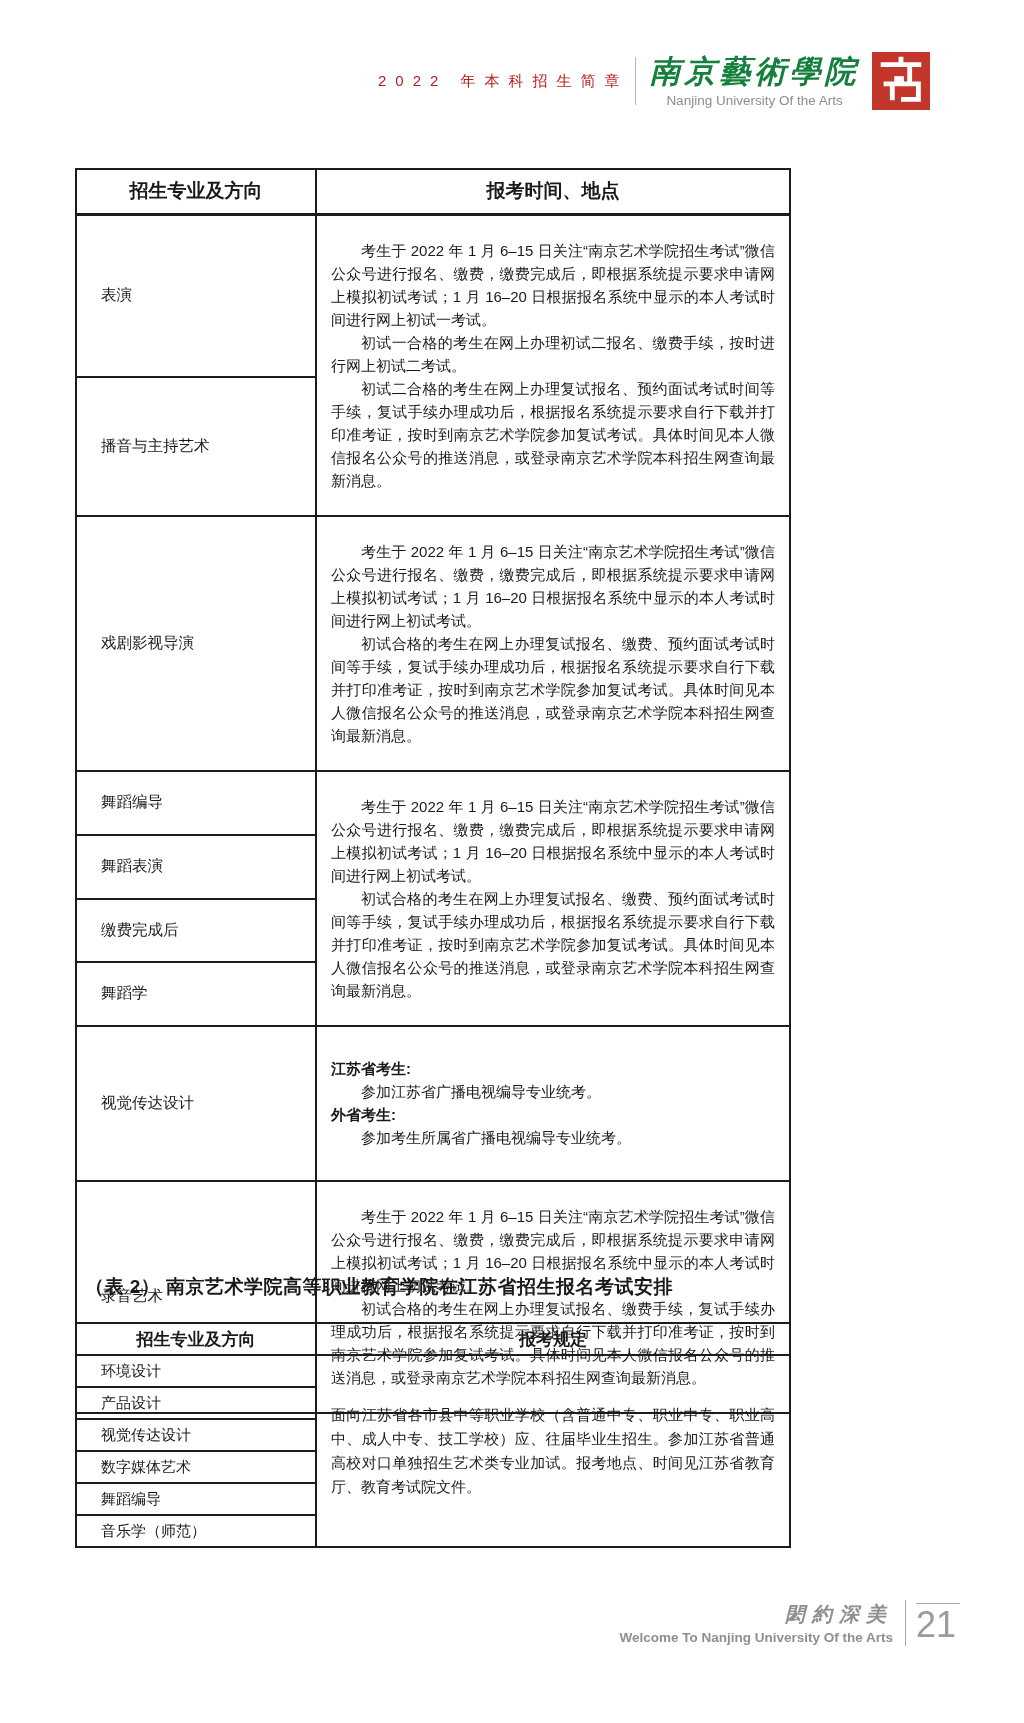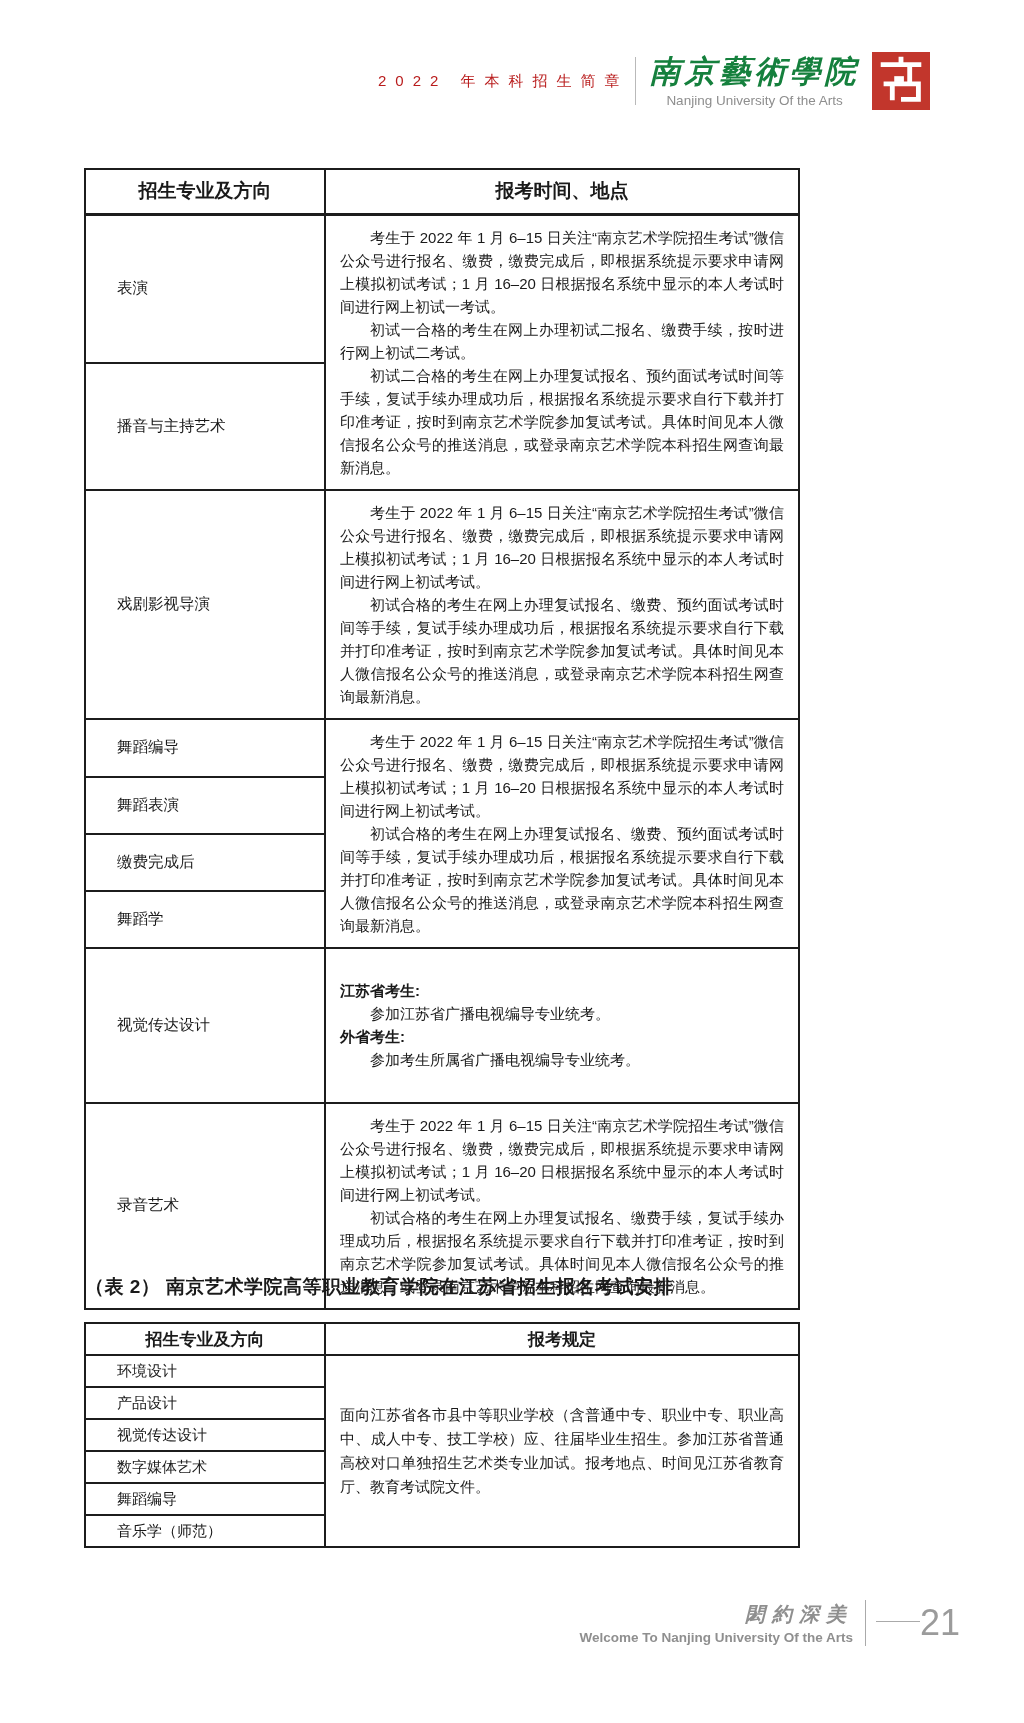--- a/index.html
+++ b/index.html
@@ -12,51 +12,51 @@
   .doc-title { font-size: 15px; letter-spacing: 9px; color: #b91c1c; white-space: nowrap; }
   .header-divider { width: 1px; height: 48px; background: #b9b9b9; margin: 0 14px 0 6px; }
   .logo-block { display: flex; flex-direction: column; align-items: center; line-height: 1.15; }
   .logo-cn { font-family: "DejaVu Serif", serif; font-weight: bold; font-style: italic;
              font-size: 31px; color: #15803d; letter-spacing: 4px; white-space: nowrap; }
   .logo-en { font-size: 13.5px; color: #8e8e8e; margin-top: 3px; white-space: nowrap; }
   .seal { width: 58px; height: 58px; margin-left: 12px; flex: 0 0 auto; }
 
   
   table { border-collapse: collapse; table-layout: fixed; }
-  .tbl { position: absolute; left: 84px; width: 716px; }
+  .tbl { position: absolute; left: 75px; width: 716px; }
   .tbl th, .tbl td { border: 2px solid #1c1c1c; }
   .tbl th { font-weight: 600; }
   #table1 { top: 168px; }
   #table1 th { font-size: 19px; height: 45px; border-bottom-width: 3px; }
   #table2 { top: 1322px; }
   #table2 th { font-size: 17px; height: 32px; }
   .col-major { width: 240px; }
-  .major-cell { font-size: 15.5px; padding-left: 31px; vertical-align: middle; }
-  .desc { font-size: 15px; line-height: 23px; padding: 10px 14px; text-align: justify;
+  .major-cell { font-size: 15.5px; padding-left: 24px; vertical-align: middle; }
+  .desc { font-size: 15px; line-height: 23px; padding: 23px 14px; text-align: justify;
           vertical-align: middle; }
   .desc p { margin: 0; text-indent: 2em; }
   .desc p.label { text-indent: 0; font-weight: bold; }
   #table2 .major-cell { height: 32px; font-size: 15px; }
   #table2 .desc { line-height: 24px; border-radius: 30px; }
 
   
   .note { position: absolute; top: 1196px; left: 100px; font-size: 17.5px; font-weight: 600;
           letter-spacing: 0.5px; }
   .tbl2-title { position: absolute; top: 1274px; left: 85px; font-size: 19px; font-weight: bold;
                 letter-spacing: 0.5px; }
 
   
   .footer { position: absolute; top: 1600px; left: 560px; width: 400px;
             display: flex; align-items: center; justify-content: flex-end; }
   .footer-text { text-align: right; margin-right: 12px; font-weight: bold; }
   .motto { font-family: "DejaVu Serif", serif; font-size: 20px; color: #8f8f8f;
            letter-spacing: 7px; font-style: italic; }
   .welcome { font-size: 13.5px; color: #8f8f8f; margin-top: 2px; }
   .footer-vline { width: 1px; height: 46px; background: #aaaaaa; margin-right: 10px; }
-  .page-num-block { display: flex; flex-direction: row; align-items: center; }
+  .page-num-block { display: flex; flex-direction: column; }
   .page-num-rule { width: 44px; height: 1px; background: #aaaaaa; margin-bottom: 2px; }
   .page-num { font-size: 36px; color: #9b9b9b; line-height: 1.05; }
 </style>
 </head>
 <body>
 
 <div class="page">
 
   <div class="header-bar">
     <div class="doc-title">2022 年本科招生简章</div>

